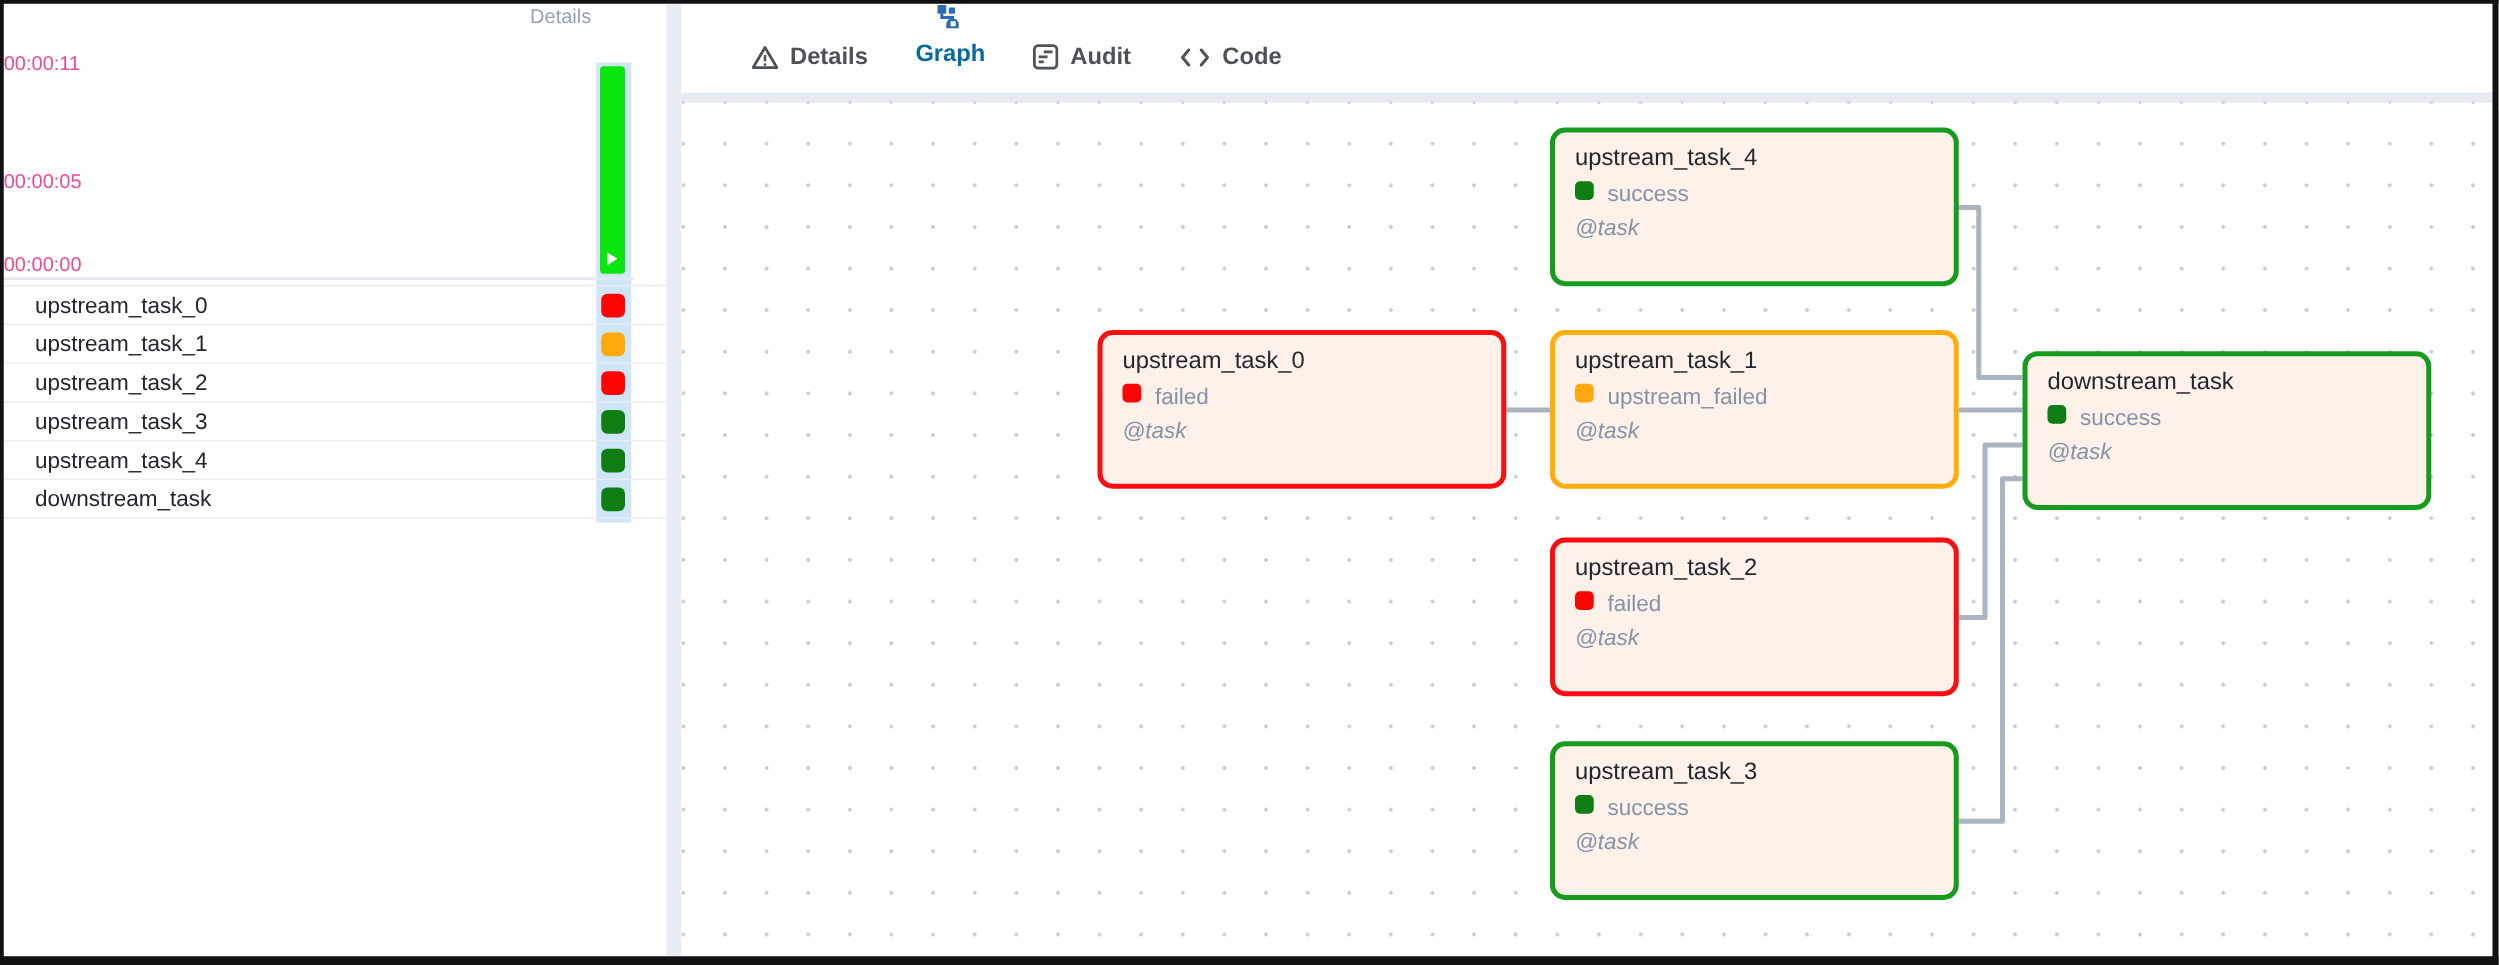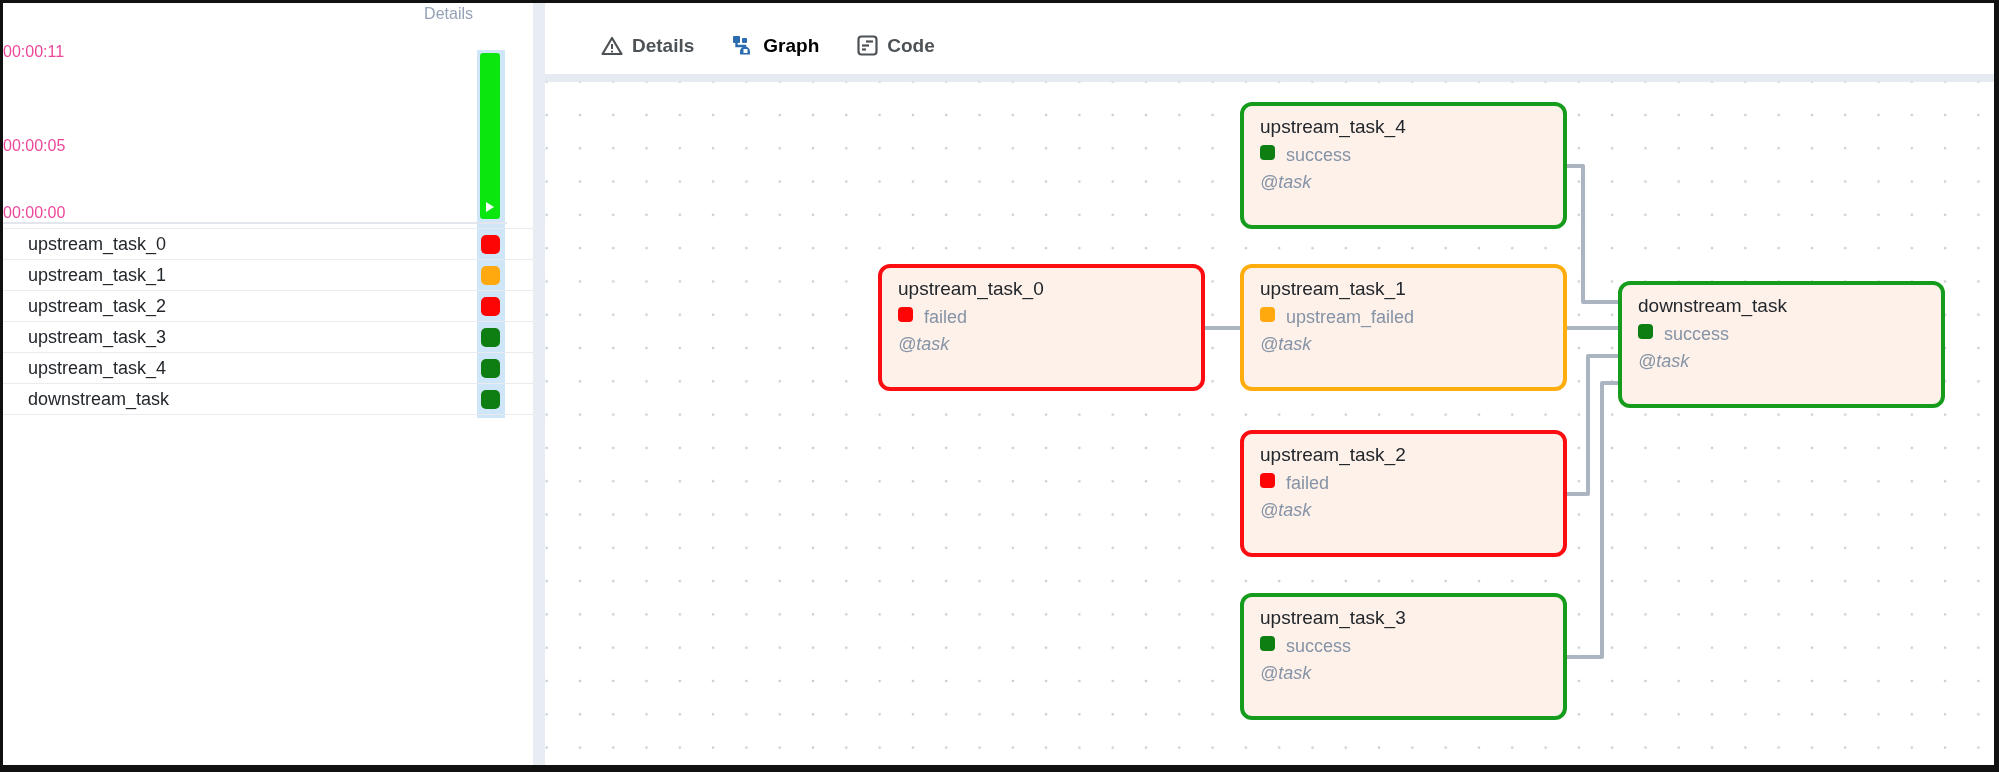--- a/index.html
+++ b/index.html
@@ -31,21 +31,21 @@
 
   
   #divider{position:absolute;left:533px;top:3px;width:12px;height:762px;background:#e8edf4;z-index:4;}
 
   
   #main{position:absolute;left:545px;top:3px;width:1449px;height:762px;background:#fff;}
   #tabbar{position:absolute;left:0;top:0;width:100%;height:85px;display:flex;align-items:stretch;gap:10px;background:#fff;margin-left:42px;}
   .tab{position:relative;display:flex;align-items:center;gap:9px;padding:0 14px;
     font-size:19px;font-weight:700;color:#4d5257;cursor:pointer;}
   .tab svg{display:block;}
-  .tab.active{color:#000000;}
+  .tab.active{color:#0369a1;flex-direction:column;}
   .tab.active::after{content:"";position:absolute;left:0;right:0;bottom:0;height:5px;background:#2b6cb0;}
 
   
   #canvas{position:absolute;left:0;top:71px;width:100%;height:691px;background:#fff;
     background-image:radial-gradient(circle,#c7cdd5 1.3px,rgba(0,0,0,0) 1.6px);
     background-size:33.3px 33.3px;background-position:-15px -9px;}
   #canvas-top-strip{position:absolute;left:0;top:0;width:100%;height:8px;background:rgba(226,232,240,0.85);}
   #edges{position:absolute;left:0;top:0;width:1999px;height:772px;pointer-events:none;z-index:8;}
   .node{position:absolute;width:327px;height:127px;border-radius:12px;background:#fdf1e9;
     border:4px solid #999;padding:10px 16px;z-index:10;}
@@ -129,20 +129,27 @@
         </svg>
         <span>Graph</span>
       </div>
       <div class="tab">
         <svg width="21" height="21" viewBox="0 0 21 21">
           <rect x="1.5" y="1.5" width="18" height="18" rx="3" fill="none" stroke="#4d5257" stroke-width="2.2"></rect>
           <line x1="9" y1="6.5" x2="16" y2="6.5" stroke="#4d5257" stroke-width="2.2"></line>
           <line x1="5" y1="10.5" x2="12" y2="10.5" stroke="#4d5257" stroke-width="2.2"></line>
           <line x1="5" y1="14.5" x2="9" y2="14.5" stroke="#4d5257" stroke-width="2.2"></line>
         </svg>
+        <span>Audit</span>
+      </div>
+      <div class="tab">
+        <svg width="26" height="18" viewBox="0 0 26 18">
+          <path d="M8 3 L3 9 L8 15" fill="none" stroke="#4d5257" stroke-width="2.4" stroke-linecap="round" stroke-linejoin="round"></path>
+          <path d="M18 3 L23 9 L18 15" fill="none" stroke="#4d5257" stroke-width="2.4" stroke-linecap="round" stroke-linejoin="round"></path>
+        </svg>
         <span>Code</span>
       </div>
     </div>
 
     <div id="canvas">
       <div id="canvas-top-strip"></div>
     </div>
   </div>
 
   <svg id="edges" viewBox="0 0 1999 772">

